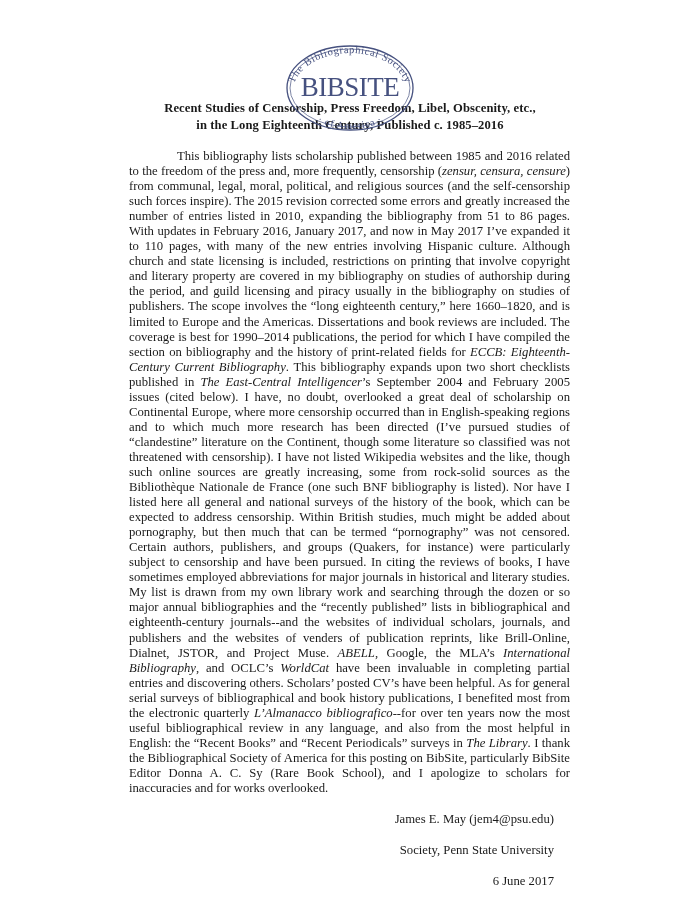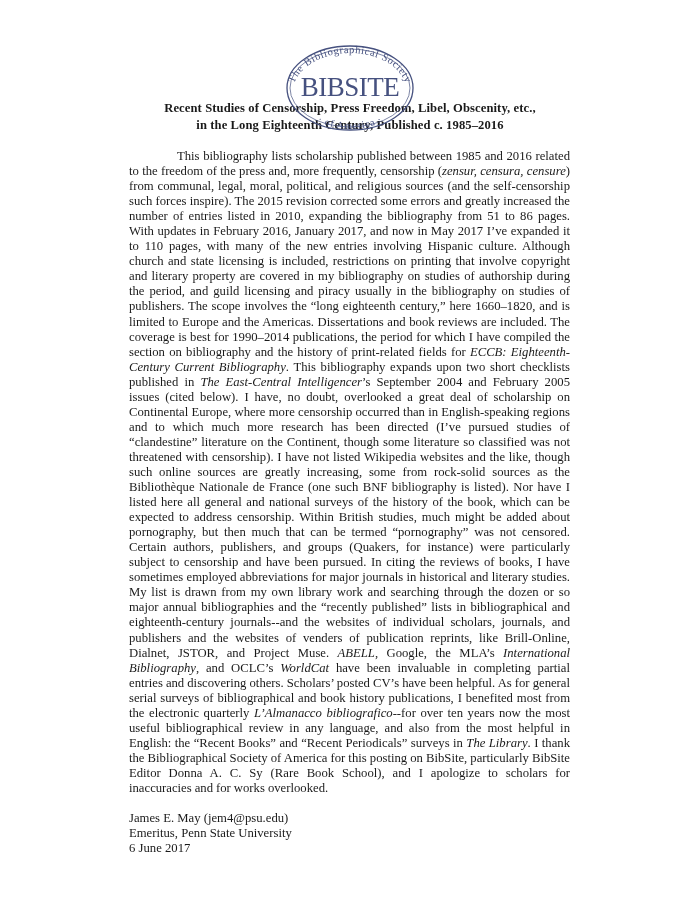--- a/index.html
+++ b/index.html
@@ -65,22 +65,22 @@
     margin: 0;
     text-indent: 48px;
     hyphens: none;
     word-spacing: -0.15px;
   }
   p.para i { font-style: italic; }
 
   .sig {
     font-size: 12.7px;
     line-height: 15.05px;
-    margin: 0;
-    text-align: left;
+    margin: 16px;
+    text-align: right;
   }
   .sig-block { margin-top: 15px; }
 
   .footnote-block { margin-top: 56px; }
   p.footnote {
     font-size: 12.7px;
     line-height: 15.05px;
     margin: 0;
     text-align: justify;
     text-indent: 0;
@@ -117,19 +117,19 @@
     <span class="title-line">in the Long Eighteenth Century, Published c. 1985–2016</span>
   </div>
 
   <div class="spacer-top"></div>
 
   <div class="body-block">
     <p class="para">This bibliography lists scholarship published between 1985 and 2016 related to the freedom of the press and, more frequently, censorship (<i>zensur, censura, censure</i>) from communal, legal, moral, political, and religious sources (and the self-censorship such forces inspire). The 2015 revision corrected some errors and greatly increased the number of entries listed in 2010, expanding the bibliography from 51 to 86 pages. With updates in February 2016, January 2017, and now in May 2017 I’ve expanded it to 110 pages, with many of the new entries involving Hispanic culture. Although church and state licensing is included, restrictions on printing that involve copyright and literary property are covered in my bibliography on studies of authorship during the period, and guild licensing and piracy usually in the bibliography on studies of publishers. The scope involves the “long eighteenth century,” here 1660–1820, and is limited to Europe and the Americas. Dissertations and book reviews are included. The coverage is best for 1990–2014 publications, the period for which I have compiled the section on bibliography and the history of print-related fields for <i>ECCB:  Eighteenth-Century Current Bibliography</i>. This bibliography expands upon two short checklists published in <i>The East-Central Intelligencer</i>’s September 2004 and February 2005 issues (cited below). I have, no doubt, overlooked a great deal of scholarship on Continental Europe, where more censorship occurred than in English-speaking regions and to which much more research has been directed (I’ve pursued studies of “clandestine” literature on the Continent, though some literature so classified was not threatened with censorship). I have not listed Wikipedia websites and the like, though such online sources are greatly increasing, some from rock-solid sources as the Bibliothèque Nationale de France (one such BNF bibliography is listed). Nor have I listed here all general and national surveys of the history of the book, which can be expected to address censorship. Within British studies, much might be added about pornography, but then much that can be termed “pornography” was not censored. Certain authors, publishers, and groups (Quakers, for instance) were particularly subject to censorship and have been pursued. In citing the reviews of books, I have sometimes employed abbreviations for major journals in historical and literary studies.  My list is drawn from my own library work and searching through the dozen or so major annual bibliographies and the “recently published” lists in bibliographical and eighteenth-century journals--and the websites of individual scholars, journals, and publishers and the websites of venders of publication reprints, like Brill-Online, Dialnet, JSTOR, and Project Muse. <i>ABELL</i>, Google, the MLA’s <i>International Bibliography</i>, and OCLC’s <i>WorldCat</i> have been invaluable in completing partial entries and discovering others. Scholars’ posted CV’s have been helpful. As for general serial surveys of bibliographical and book history publications, I benefited most from the electronic quarterly <i>L’Almanacco bibliografico</i>--for over ten years now the most useful bibliographical review in any language, and also from the most helpful in English: the “Recent Books” and “Recent Periodicals” surveys in <i>The Library</i>. I thank the Bibliographical Society of America for this posting on BibSite, particularly BibSite Editor Donna A. C. Sy (Rare Book School), and I apologize to scholars for inaccuracies and for works overlooked.</p>
 
     <div class="sig-block">
       <p class="sig">James E. May (jem4@psu.edu)</p>
-      <p class="sig">Emeritus, Penn State University</p>
+      <p class="sig">Society, Penn State University</p>
       <p class="sig">6 June 2017</p>
     </div>
 
   </div>
 
 </div>
 
 </body></html>

